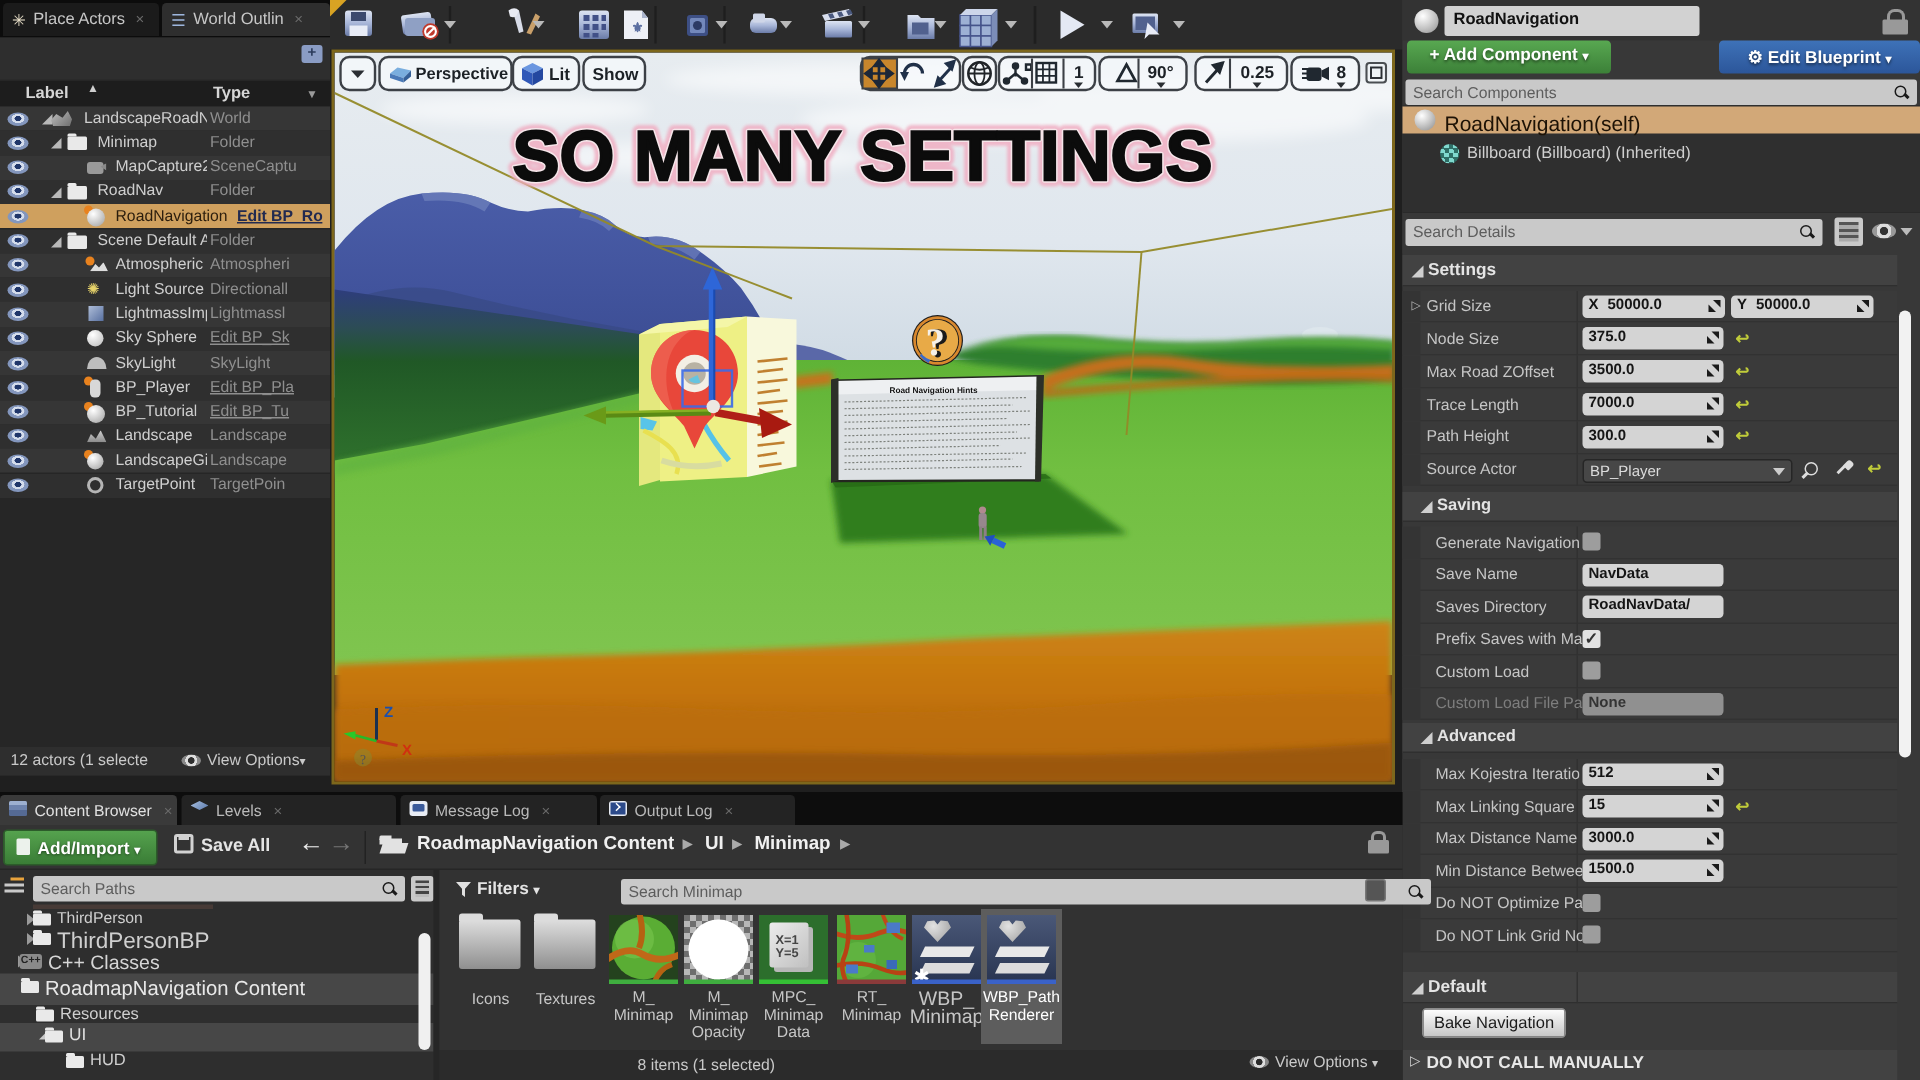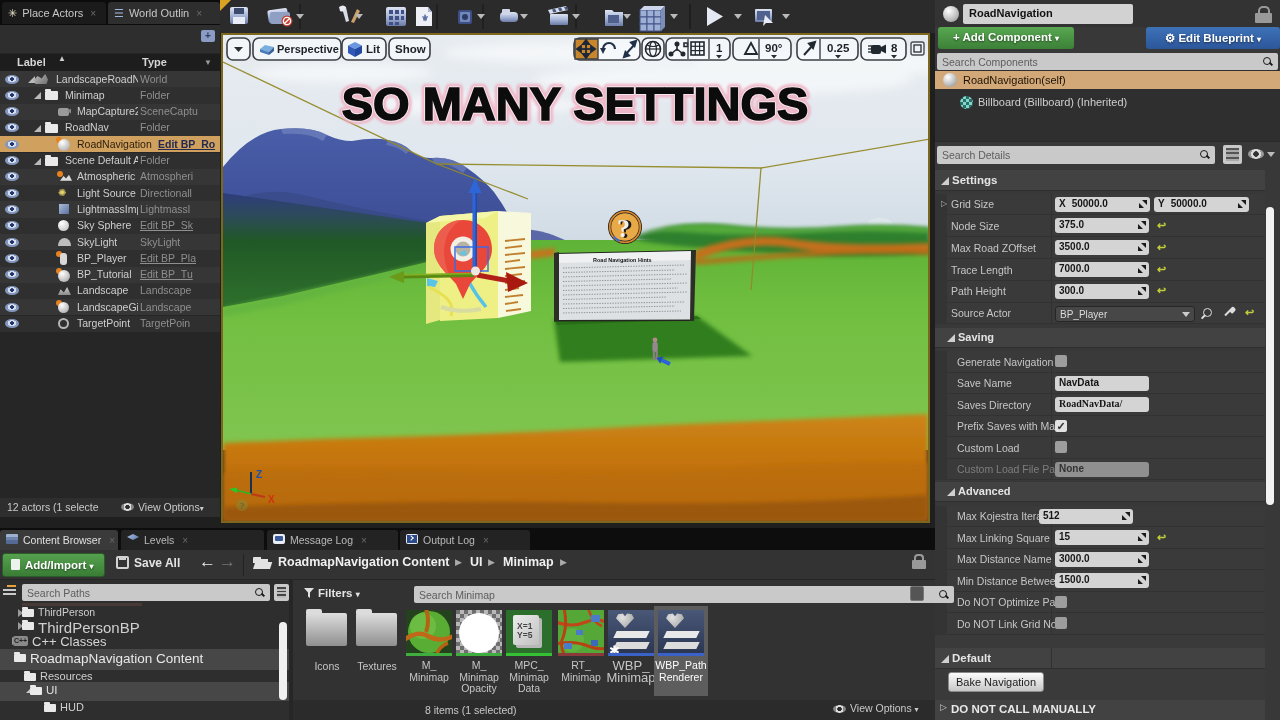--- a/index.html
+++ b/index.html
@@ -608,21 +608,21 @@
   <div class="abs" style="left:8px;top:6px;width:16px;height:16px;border-radius:50%;background:radial-gradient(circle at 35% 30%,#fff,#909090);"></div>
   <div class="abs" style="left:28px;top:4px;width:170px;height:20px;background:#d2d2d2;border-radius:2px;font-size:11px;font-weight:bold;color:#111;padding:3px 0 0 6px;">RoadNavigation</div>
   <div class="abs" style="left:323px;top:6px;width:12px;height:9px;border:2px solid #999;border-bottom:none;border-radius:5px 5px 0 0;"></div>
   <div class="abs" style="left:320px;top:13px;width:17px;height:10px;background:#999;border-radius:1px;"></div>
   <div class="abs" style="left:3px;top:27px;width:136px;height:22px;background:linear-gradient(180deg,#58a851,#3c8038);border-radius:3px;color:#fff;font-size:11.5px;font-weight:bold;text-align:center;padding-top:4px;text-shadow:0 1px 2px rgba(0,0,0,.5);">+ Add Component <span style="font-size:8px;">▾</span></div>
   <div class="abs" style="left:211px;top:27px;width:134px;height:22px;background:linear-gradient(180deg,#3e72b8,#2c569a);border-radius:3px;color:#fff;font-size:11.5px;font-weight:bold;text-align:center;padding-top:4px;text-shadow:0 1px 2px rgba(0,0,0,.5);">⚙ Edit Blueprint <span style="font-size:8px;">▾</span></div>
   <div class="searchbox" style="left:2px;top:53px;width:341px;height:17px;font-size:10.5px;">Search Components<span class="mag"></span></div>
   <div class="abs" style="left:0;top:70px;width:345px;height:71px;background:#2f2f2f;"></div>
   <div class="abs" style="left:0;top:71px;width:345px;height:18px;background:#d2a878;"></div>
   <div class="abs" style="left:8px;top:73px;width:14px;height:14px;border-radius:50%;background:radial-gradient(circle at 35% 30%,#fff,#8a8a8a);"></div>
-  <div class="abs" style="left:28px;top:74px;font-size:11px;color:#1d1205;">RoadNavigation(self)</div>
+  <div class="abs" style="left:28px;top:74px;font-size:14px;color:#1d1205;">RoadNavigation(self)</div>
   <div class="abs" style="left:25px;top:96px;width:13px;height:13px;border-radius:50%;background:repeating-conic-gradient(#7fd8ce 0 25%,#2e6e66 0 50%);background-size:6px 6px;"></div>
   <div class="abs" style="left:43px;top:96px;font-size:11px;color:#cfcfcf;">Billboard (Billboard) (Inherited)</div>
   <div class="abs" style="left:0;top:141px;width:345px;height:28px;background:#383838;border-top:1px solid #2a2a2a;"></div>
   <div class="searchbox" style="left:2px;top:146px;width:278px;height:18px;font-size:10.5px;">Search Details<span class="mag"></span></div>
   <div class="abs" style="left:288px;top:145px;width:19px;height:19px;background:#c9c9c9;border-radius:2px;"></div>
   <div class="abs" style="left:291px;top:148px;width:13px;height:13px;background:repeating-linear-gradient(180deg,#555 0 2px,#aaa 2px 4.4px);"></div>
   <div class="abs" style="left:313px;top:149px;width:16px;height:10px;border-radius:50%;background:radial-gradient(circle at 50% 50%,#333 0 2.5px,#ddd 3px 5px,#999 5px);"></div>
   <div class="abs" style="left:332px;top:152px;width:0;height:0;border-left:4px solid transparent;border-right:4px solid transparent;border-top:5px solid #bbb;"></div>
   <div class="abs" style="left:0;top:170.0px;width:330px;height:21px;background:#424242;border-bottom:1px solid #2f2f2f;"></div>
   <div class="abs" style="left:17px;top:173.5px;font-size:11.5px;font-weight:bold;color:#e4e4e4;">Settings</div>
@@ -680,21 +680,21 @@
   <div class="chk" style="left:120px;top:355.1px;"></div>
   <div class="abs" style="left:0;top:372.6px;width:330px;height:21.5px;background:#3a3a3a;border-bottom:1px solid #323232;"></div>
   <div class="abs" style="left:0;top:372.6px;width:12px;height:21.5px;background:#343434;"></div>
   <div class="abs" style="left:116px;top:372.6px;width:1px;height:21.5px;background:#313131;"></div>
   <div class="dlabel" style="left:22px;top:377.1px;max-width:98px;color:#c6c6c6;">Save Name</div>
   <div class="dfield" style="left:120px;top:375.6px;width:94px;background:#d4d4d4;color:#151515;">NavData</div>
   <div class="abs" style="left:0;top:394.1px;width:330px;height:21.5px;background:#3a3a3a;border-bottom:1px solid #323232;"></div>
   <div class="abs" style="left:0;top:394.1px;width:12px;height:21.5px;background:#343434;"></div>
   <div class="abs" style="left:116px;top:394.1px;width:1px;height:21.5px;background:#313131;"></div>
   <div class="dlabel" style="left:22px;top:398.6px;max-width:98px;color:#c6c6c6;">Saves Directory</div>
-  <div class="dfield" style="left:120px;top:397.1px;width:94px;background:#d4d4d4;color:#151515;font-family:Liberation Serif, serif;">RoadNavData/</div>
+  <div class="dfield" style="left:120px;top:397.1px;width:94px;background:#d4d4d4;color:#151515;">RoadNavData/</div>
   <div class="abs" style="left:0;top:415.6px;width:330px;height:21.5px;background:#3a3a3a;border-bottom:1px solid #323232;"></div>
   <div class="abs" style="left:0;top:415.6px;width:12px;height:21.5px;background:#343434;"></div>
   <div class="abs" style="left:116px;top:415.6px;width:1px;height:21.5px;background:#313131;"></div>
   <div class="dlabel" style="left:22px;top:420.1px;max-width:98px;color:#c6c6c6;">Prefix Saves with Mа</div>
   <div class="chk" style="left:120px;top:419.6px;background:#e2e2e2;color:#333;font-size:11px;font-weight:bold;line-height:12px;text-align:center;">✓</div>
   <div class="abs" style="left:0;top:437.1px;width:330px;height:21.5px;background:#3a3a3a;border-bottom:1px solid #323232;"></div>
   <div class="abs" style="left:0;top:437.1px;width:12px;height:21.5px;background:#343434;"></div>
   <div class="abs" style="left:116px;top:437.1px;width:1px;height:21.5px;background:#313131;"></div>
   <div class="dlabel" style="left:22px;top:441.6px;max-width:98px;color:#c6c6c6;">Custom Load</div>
   <div class="chk" style="left:120px;top:441.1px;"></div>
@@ -703,21 +703,21 @@
   <div class="abs" style="left:116px;top:458.6px;width:1px;height:21.5px;background:#313131;"></div>
   <div class="dlabel" style="left:22px;top:463.1px;max-width:98px;color:#7e7e7e;">Custom Load File Pа</div>
   <div class="dfield" style="left:120px;top:461.6px;width:94px;background:#909090;color:#333;">None</div>
   <div class="abs" style="left:0;top:481.6px;width:330px;height:20px;background:#424242;border-bottom:1px solid #2f2f2f;"></div>
   <div class="abs" style="left:23px;top:484.6px;font-size:11px;font-weight:bold;color:#e4e4e4;">Advanced</div>
   <div class="abs" style="left:12px;top:487.6px;width:0;height:0;border-bottom:8px solid #cfcfcf;border-left:8px solid transparent;"></div>
   <div class="abs" style="left:0;top:505.6px;width:330px;height:21.5px;background:#3a3a3a;border-bottom:1px solid #323232;"></div>
   <div class="abs" style="left:0;top:505.6px;width:12px;height:21.5px;background:#343434;"></div>
   <div class="abs" style="left:116px;top:505.6px;width:1px;height:21.5px;background:#313131;"></div>
   <div class="dlabel" style="left:22px;top:510.1px;max-width:98px;color:#c6c6c6;">Max Kojestra Iteratiо</div>
-  <div class="dfield" style="left:104px;top:508.6px;width:94px;background:#d4d4d4;color:#151515;">512<span class="spin"></span></div>
+  <div class="dfield" style="left:120px;top:508.6px;width:94px;background:#d4d4d4;color:#151515;">512<span class="spin"></span></div>
   <div class="abs" style="left:0;top:527.1px;width:330px;height:21.5px;background:#3a3a3a;border-bottom:1px solid #323232;"></div>
   <div class="abs" style="left:0;top:527.1px;width:12px;height:21.5px;background:#343434;"></div>
   <div class="abs" style="left:116px;top:527.1px;width:1px;height:21.5px;background:#313131;"></div>
   <div class="dlabel" style="left:22px;top:531.6px;max-width:98px;color:#c6c6c6;text-align:center;">Max Linking Square</div>
   <div class="dfield" style="left:120px;top:530.1px;width:94px;background:#d4d4d4;color:#151515;">15<span class="spin"></span></div>
   <div class="revert" style="left:222px;top:530.6px;">↩</div>
   <div class="abs" style="left:0;top:548.6px;width:330px;height:21.5px;background:#3a3a3a;border-bottom:1px solid #323232;"></div>
   <div class="abs" style="left:0;top:548.6px;width:12px;height:21.5px;background:#343434;"></div>
   <div class="abs" style="left:116px;top:548.6px;width:1px;height:21.5px;background:#313131;"></div>
   <div class="dlabel" style="left:22px;top:553.1px;max-width:98px;color:#c6c6c6;">Max Distance Name</div>

